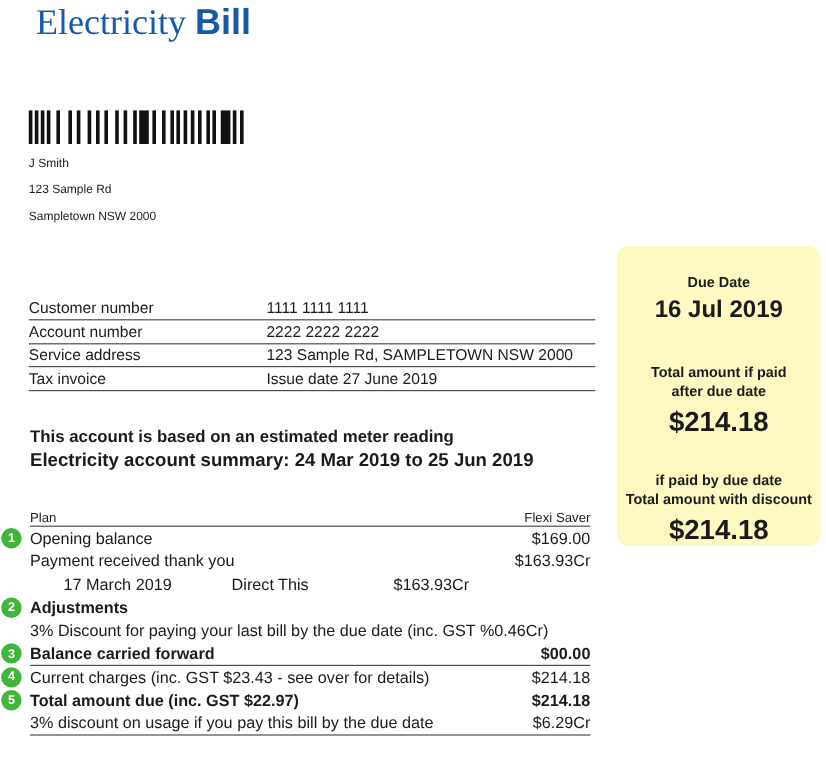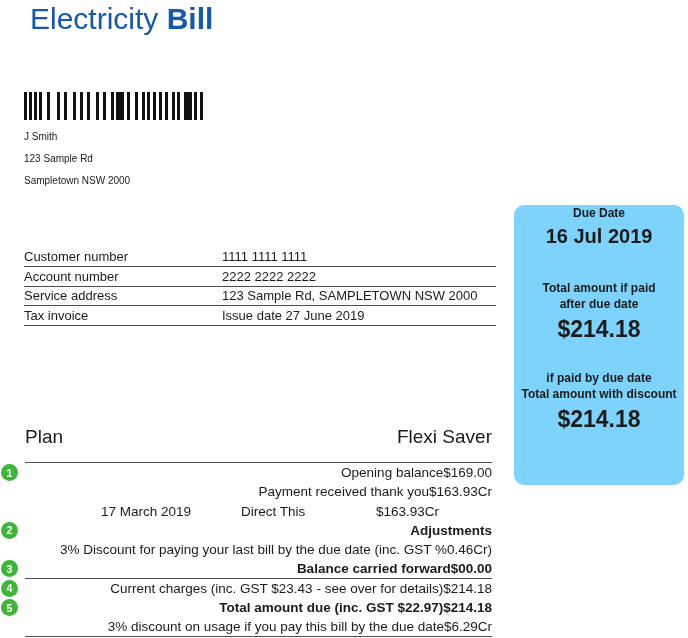--- a/index.html
+++ b/index.html
@@ -2,64 +2,64 @@
 <html><head>
 <meta charset="utf-8">
 <style>
   * { margin:0; padding:0; box-sizing:border-box; }
   html,body { background:#ffffff; }
   body { font-family:"Liberation Sans", sans-serif; color:#1b1b1b; }
   .page { position:relative; width:688px; height:638px; background:#fff; overflow:hidden; }
 
   
   .title { position:absolute; left:30px; top:2px; font-size:30px; color:#1659A7; }
-  .title .light { font-weight:normal; }
+  .title .light { font-weight:normal;font-family:Liberation Serif, serif; }
   .title .heavy { font-weight:bold; }
 
   
   .barcode { position:absolute; left:24px; top:92px; height:28px; display:flex; }
   .barcode .bar { background:#111; height:28px; }
 
   
   .recipient { position:absolute; left:24px; top:126px; font-size:10px; line-height:22px; }
 
   
   .account-table { position:absolute; left:24px; top:247px; width:472px; }
   .arow { display:flex; align-items:center; height:19.8px; border-bottom:1px solid #4f4f4f; font-size:13px; }
   .arow .alabel { width:198px; }
   .arow .avalue { flex:1; }
 
   
-  .due-panel { position:absolute; left:514px; top:205px; width:170px; height:280px;
-               background:#7dd3fc; border-radius:10px; text-align:center; }
+  .due-panel { position:absolute; left:514px; top:205px; width:170px; height:250px;
+               background:#fef9c3; border-radius:10px; text-align:center; padding-top:22px; }
   .due-panel .small { font-size:12px; font-weight:bold; line-height:16px; }
   .due-panel .big { font-size:20px; font-weight:bold; margin-top:4px; }
   .due-panel .amount { font-size:23px; font-weight:bold; margin-top:4px; }
   .due-panel .group1 { margin-top:32px; }
   .due-panel .group2 { margin-top:27px; }
 
   
   .notices { position:absolute; left:25px; top:354px; }
   .notices .n1 { font-size:14px; font-weight:bold; line-height:19px; }
   .notices .n2 { font-size:15.5px; font-weight:bold; line-height:21px; }
 
   
   .summary { position:absolute; left:25px; top:426px; width:467px; }
-  .shead { display:flex; justify-content:space-between; align-items:flex-start; font-size:19px;
-           padding-bottom:14px; border-bottom:1px solid #4f4f4f; }
+  .shead { display:flex; justify-content:space-between; align-items:flex-start; font-size:11px;
+           padding-bottom:0; border-bottom:1px solid #4f4f4f; }
   .srow { position:relative; display:flex; align-items:center; height:19.3px; font-size:13.5px; }
   .srow.bold { font-weight:bold; }
-  .srow .label { flex:1;text-align:right; }
+  .srow .label { flex:1; }
   .srow .value { text-align:right; white-space:nowrap; }
   .srow.rule-thin { border-bottom:1px solid #4f4f4f; }
   .srow.rule-thick { border-bottom:3px solid #3e3e3e; }
   .badge { position:absolute; left:-24px; top:1px; width:17px; height:17px; border-radius:50%;
            background:#3FB53A; color:#fff; font-size:10.5px; font-weight:bold;
            display:flex; align-items:center; justify-content:center; }
-  .pd-date   { margin-left:76px; width:108px; }
+  .pd-date   { margin-left:28px; width:108px; }
   .pd-method { margin-left:32px; width:80px; }
   .pd-amount { width:118px; text-align:right; }
 </style>
 </head>
 <body>
 
 <div class="page">
 
   <div class="title">
     <span class="light">Electricity</span><span class="light">&nbsp;</span><span class="heavy">Bill</span>
@@ -127,20 +127,27 @@
       <div class="small">after due date</div>
       <div class="amount">$214.18</div>
     </div>
     <div class="group2">
       <div class="small">if paid by due date</div>
       <div class="small">Total amount with discount</div>
       <div class="amount">$214.18</div>
     </div>
   </div>
 
+  <div class="notices">
+    <div class="n1">This account is based on an estimated meter reading</div>
+    <div class="n2">
+      <span>Electricity account summary:</span>
+      <span>24 Mar 2019 to 25 Jun 2019</span>
+    </div>
+  </div>
 
   <div class="summary">
     <div class="shead">
       <span>Plan</span>
       <span>Flexi Saver</span>
     </div>
     <div id="summary-rows">
         <div class="srow">
           <span class="badge">1</span>
           <span class="label">Opening balance</span>

